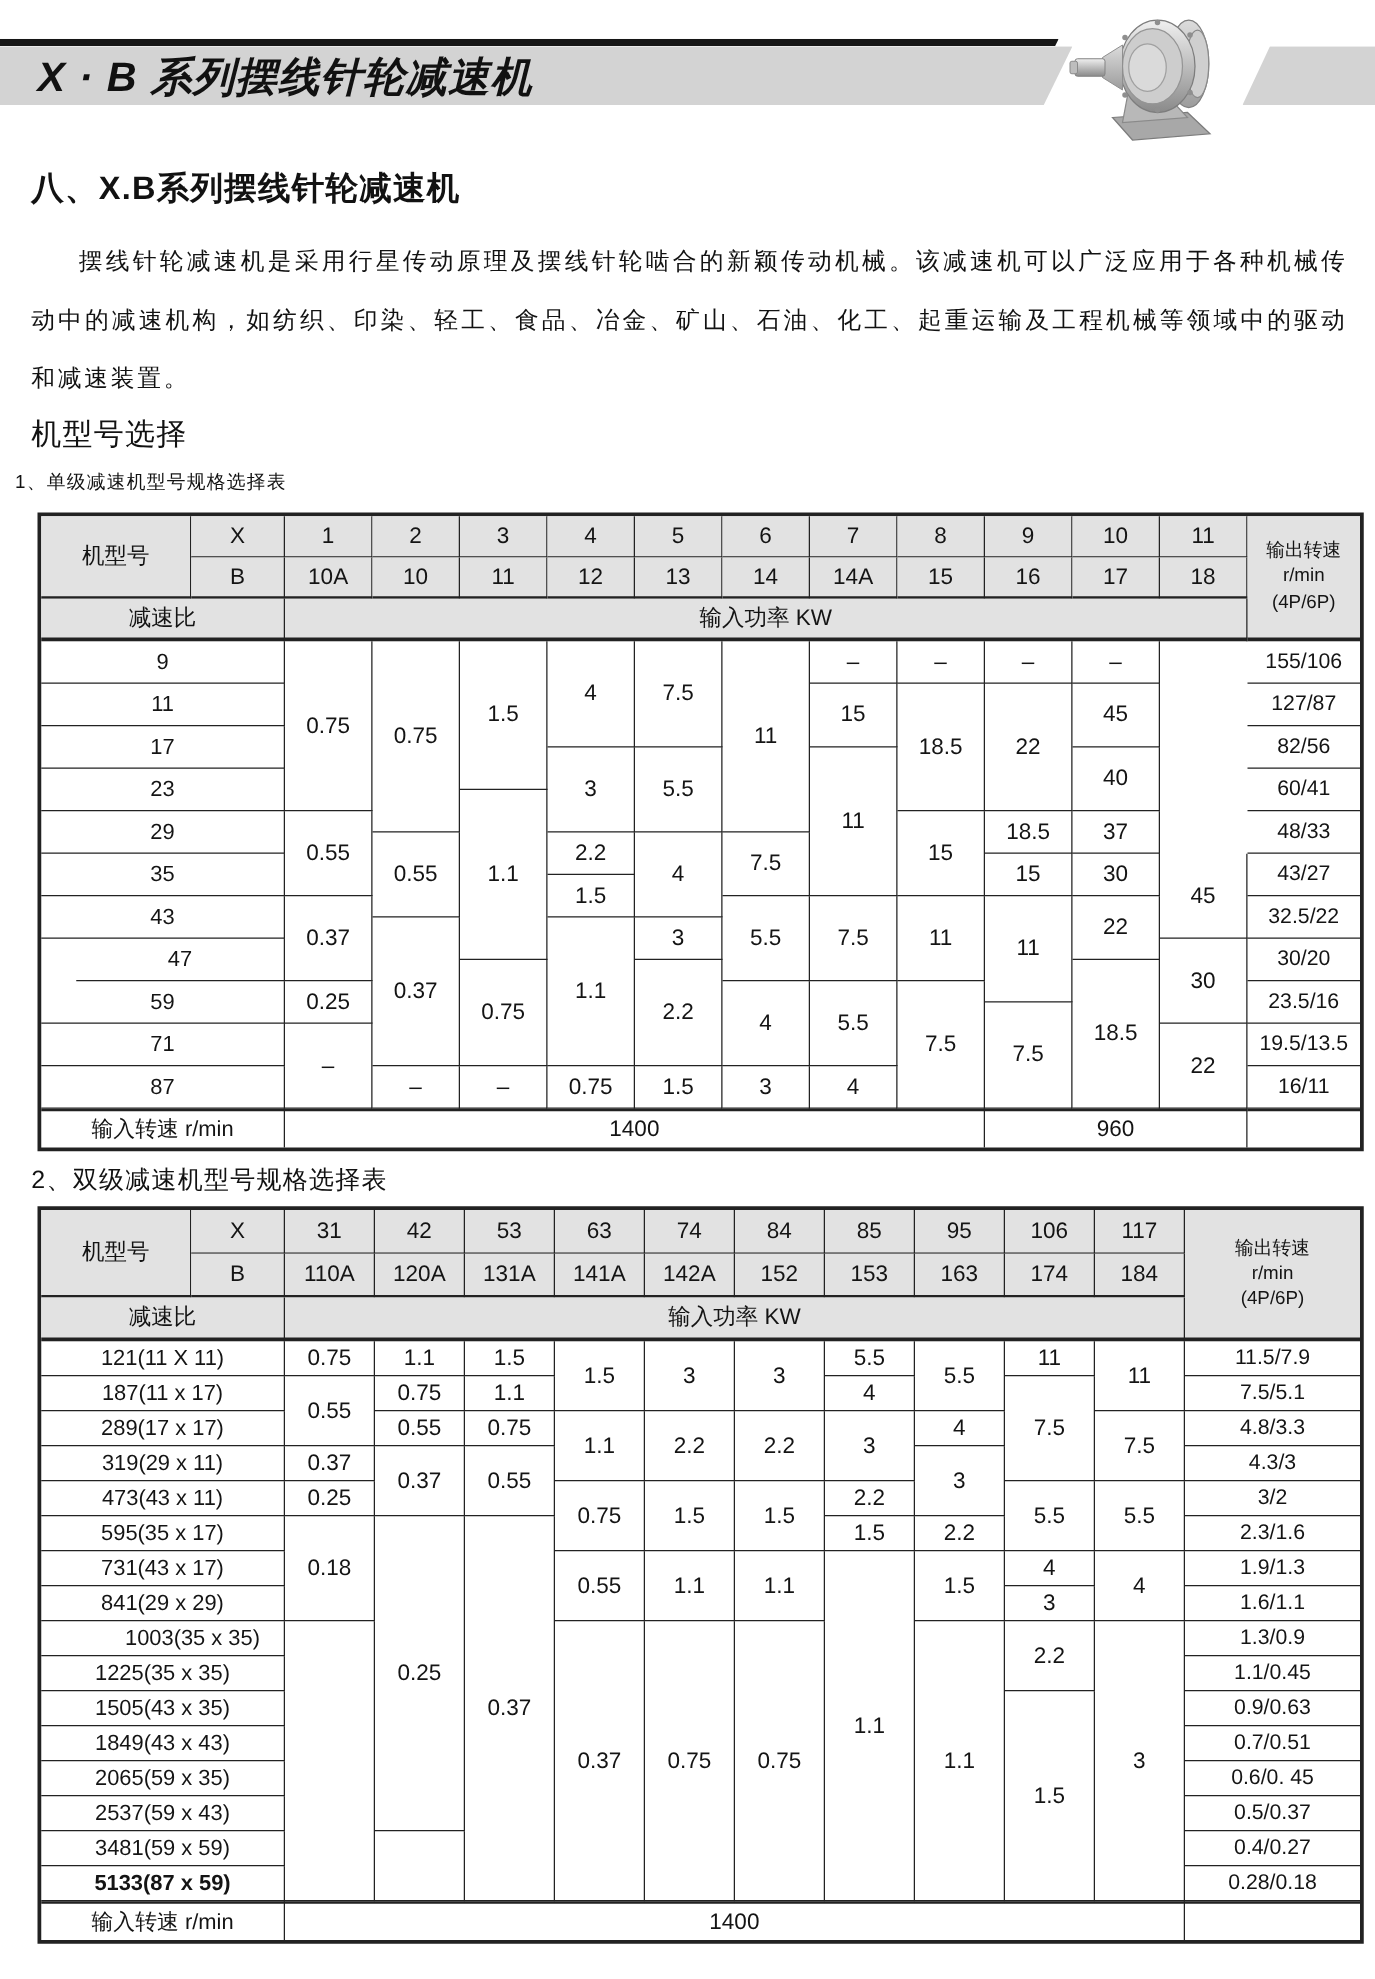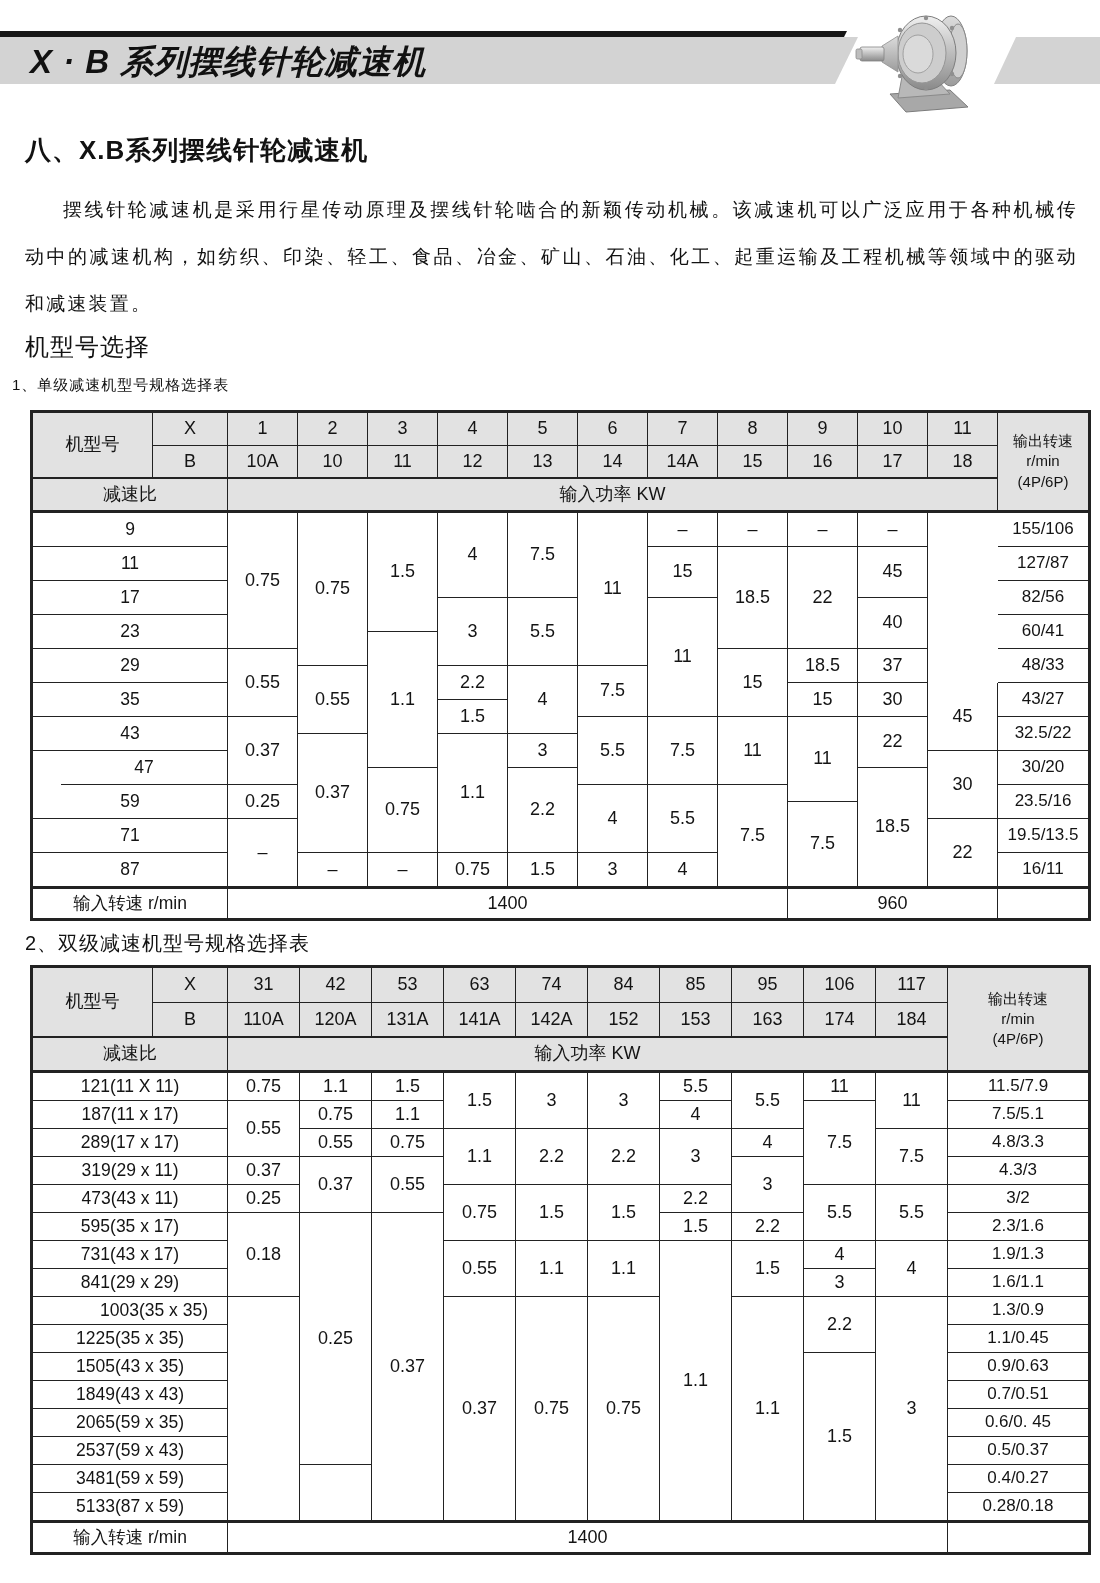--- a/index.html
+++ b/index.html
@@ -243,21 +243,21 @@
     <div class="cell lab" style="grid-area: 14 / 1 / span 2 / span 2;">595(35 x 17)</div>
     <div class="cell lab" style="grid-area: 16 / 1 / span 2 / span 2;">731(43 x 17)</div>
     <div class="cell lab" style="grid-area: 18 / 1 / span 2 / span 2;">841(29 x 29)</div>
     <div class="cell lab" style="grid-area: 20 / 1 / span 2 / span 2; padding-left: 48px;">1003(35 x 35)</div>
     <div class="cell lab" style="grid-area: 22 / 1 / span 2 / span 2;">1225(35 x 35)</div>
     <div class="cell lab" style="grid-area: 24 / 1 / span 2 / span 2;">1505(43 x 35)</div>
     <div class="cell lab" style="grid-area: 26 / 1 / span 2 / span 2;">1849(43 x 43)</div>
     <div class="cell lab" style="grid-area: 28 / 1 / span 2 / span 2;">2065(59 x 35)</div>
     <div class="cell lab" style="grid-area: 30 / 1 / span 2 / span 2;">2537(59 x 43)</div>
     <div class="cell lab" style="grid-area: 32 / 1 / span 2 / span 2;">3481(59 x 59)</div>
-    <div class="cell lab" style="grid-area: 34 / 1 / span 2 / span 2;">5133(87 x 59)</div>
+    <div class="cell lab" style="grid-area: 34 / 1 / span 2 / span 2; font-weight: bold;">5133(87 x 59)</div>
     <div class="cell sm" style="grid-area: 4 / 13 / span 2 / span 1; border-right: none;">11.5/7.9</div>
     <div class="cell sm" style="grid-area: 6 / 13 / span 2 / span 1; border-right: none;">7.5/5.1</div>
     <div class="cell sm" style="grid-area: 8 / 13 / span 2 / span 1; border-right: none;">4.8/3.3</div>
     <div class="cell sm" style="grid-area: 10 / 13 / span 2 / span 1; border-right: none;">4.3/3</div>
     <div class="cell sm" style="grid-area: 12 / 13 / span 2 / span 1; border-right: none;">3/2</div>
     <div class="cell sm" style="grid-area: 14 / 13 / span 2 / span 1; border-right: none;">2.3/1.6</div>
     <div class="cell sm" style="grid-area: 16 / 13 / span 2 / span 1; border-right: none;">1.9/1.3</div>
     <div class="cell sm" style="grid-area: 18 / 13 / span 2 / span 1; border-right: none;">1.6/1.1</div>
     <div class="cell sm" style="grid-area: 20 / 13 / span 2 / span 1; border-right: none;">1.3/0.9</div>
     <div class="cell sm" style="grid-area: 22 / 13 / span 2 / span 1; border-right: none;">1.1/0.45</div>

